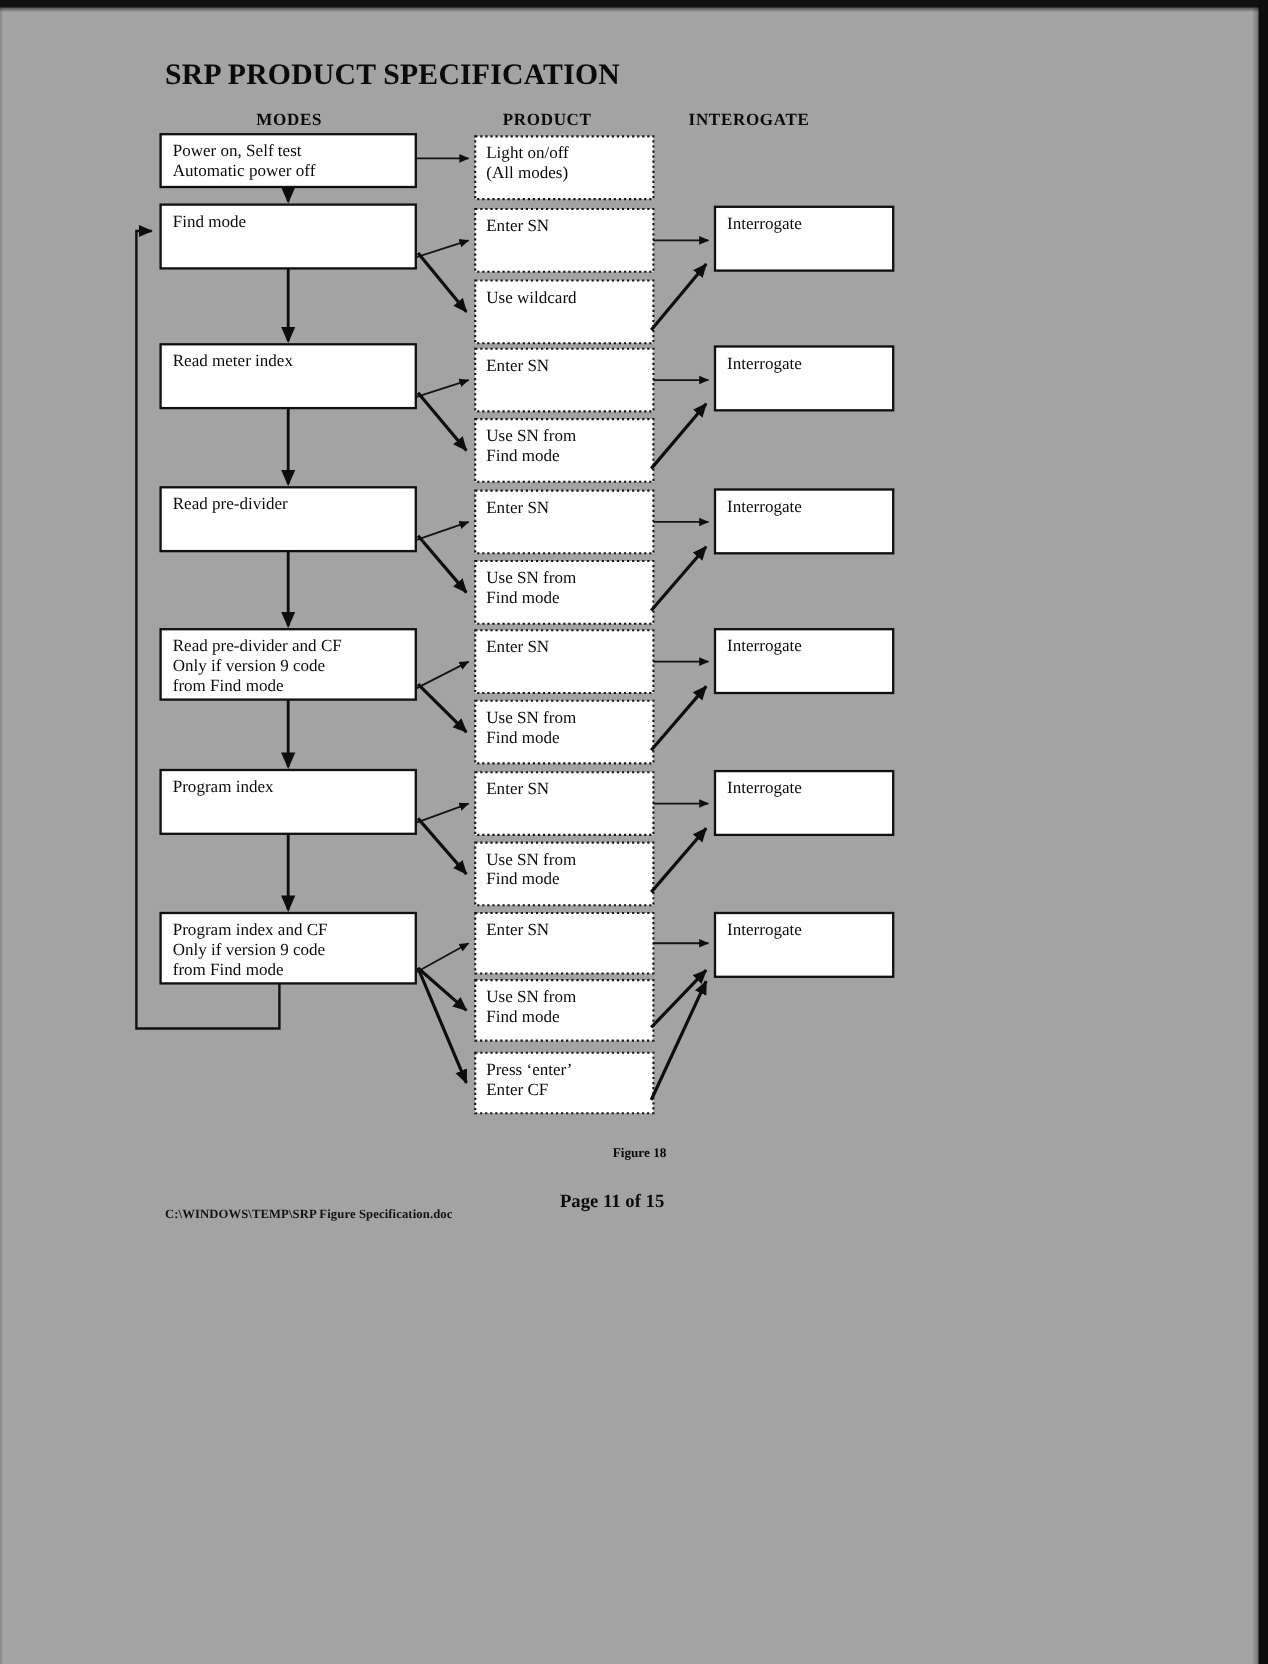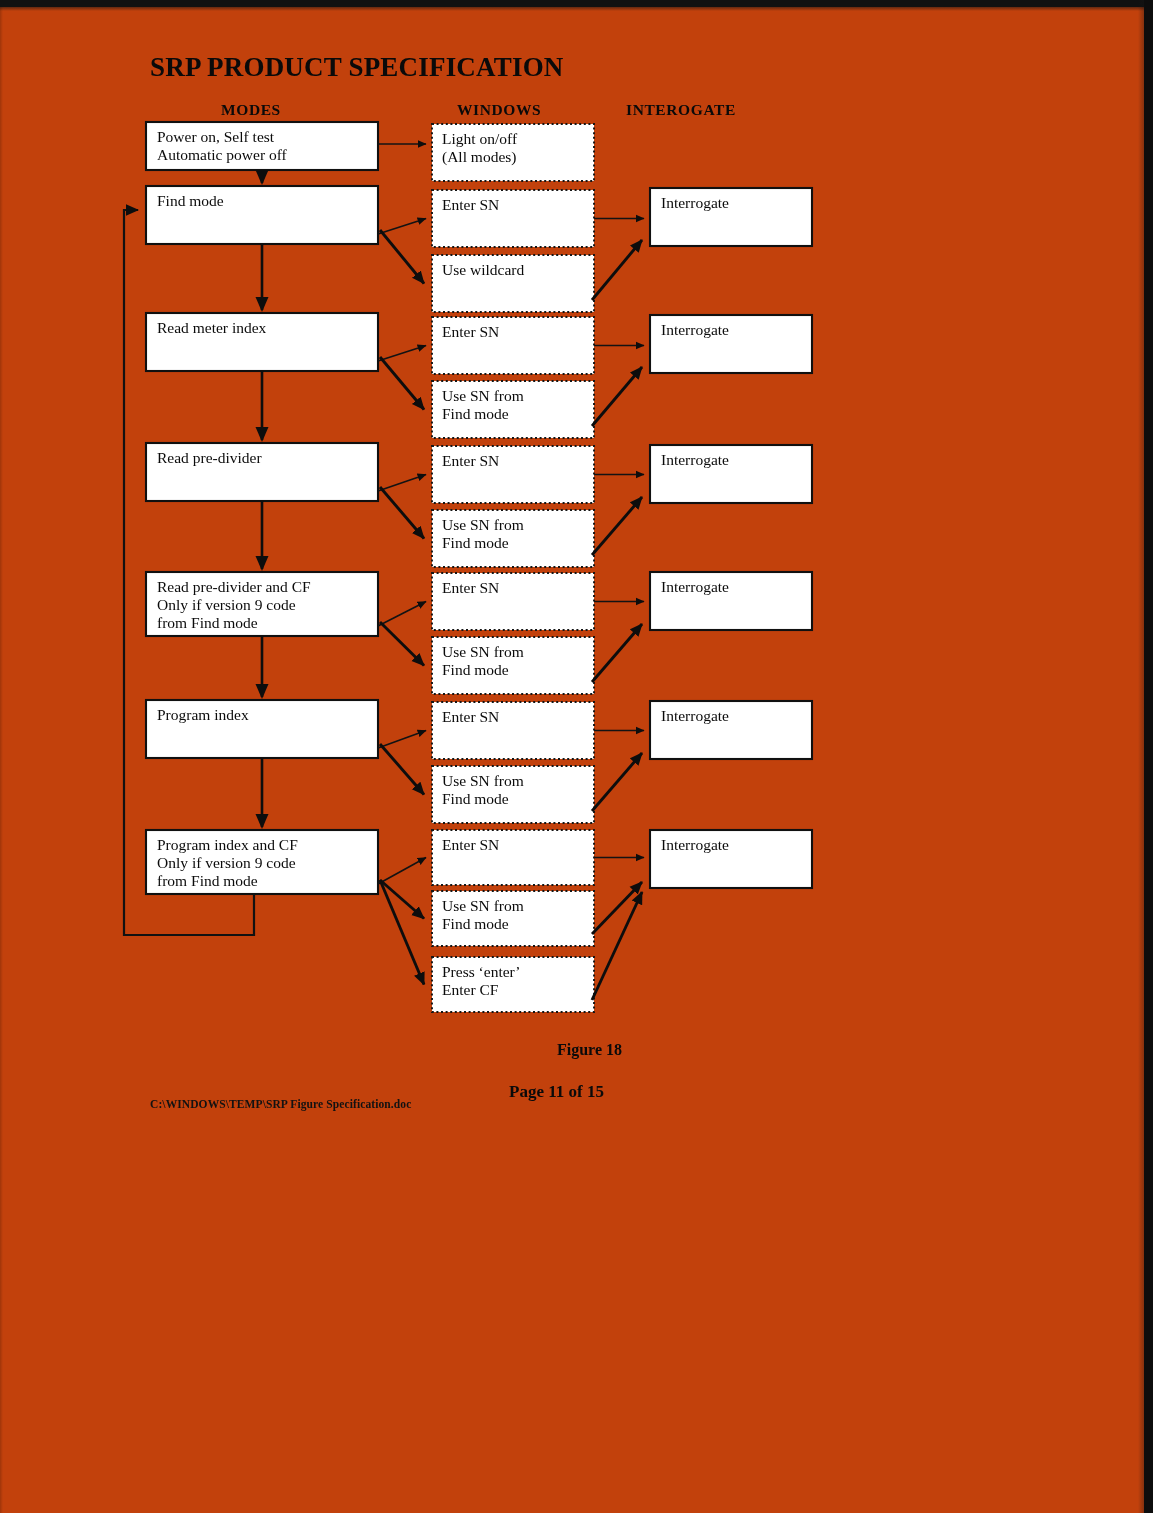--- a/index.html
+++ b/index.html
@@ -10,21 +10,21 @@
   body {
     width: 1153px;
     height: 1513px;
     position: relative;
     font-family: "Liberation Serif", "DejaVu Serif", serif;
     overflow: hidden;
   }
   #page {
     position: absolute;
     inset: 0;
-    background: #c2410c;
+    background: #a3a3a3;
   }
   
   .scan-top-band {
     position: absolute;
     top: 0; left: 0;
     width: 1153px; height: 7px;
     background: #111111;
   }
   .scan-top-fade {
     position: absolute;
@@ -63,21 +63,21 @@
   }
 
   .col-head {
     position: absolute;
     font-size: 15.5px;
     font-weight: bold;
     color: #0a0a0a;
     letter-spacing: 0.6px;
     white-space: nowrap;
   }
-  #head-modes    { left: 221px; top: 101px; }
+  #head-modes    { left: 233px; top: 101px; }
   #head-actions  { left: 457px; top: 101px; }
   #head-interog  { left: 626px; top: 101px; }
 
   svg#flow {
     position: absolute;
     left: 0; top: 0;
     width: 1153px;
     height: 1513px;
   }
 
@@ -121,21 +121,21 @@
     stroke: #111111;
     stroke-width: 2.2;
     fill: none;
   }
   .arrow-solid { fill: #0d0d0d; stroke: none; }
 
   .figure-caption {
     position: absolute;
     left: 557px;
     top: 1041px;
-    font-size: 16px;
+    font-size: 12px;
     font-weight: bold;
     color: #0a0a0a;
     white-space: nowrap;
   }
   .page-number {
     position: absolute;
     left: 509px;
     top: 1082px;
     font-size: 17px;
     font-weight: bold;
@@ -160,21 +160,21 @@
 
   <div class="scan-left-edge"></div>
   <div class="scan-top-band"></div>
   <div class="scan-top-fade"></div>
   <div class="scan-right-soft"></div>
   <div class="scan-right-band"></div>
 
   <div class="doc-title">SRP PRODUCT SPECIFICATION</div>
 
   <div class="col-head" id="head-modes">MODES</div>
-  <div class="col-head" id="head-actions">WINDOWS</div>
+  <div class="col-head" id="head-actions">PRODUCT</div>
   <div class="col-head" id="head-interog">INTEROGATE</div>
 
   <svg id="flow" viewBox="0 0 1153 1513">
     <defs>
       <marker id="arrowThin" markerWidth="9" markerHeight="9" refX="8.4" refY="4.5" orient="auto" markerUnits="userSpaceOnUse">
         <path d="M0,0.6 L9,4.5 L0,8.4 z" class="arrow-solid"></path>
       </marker>
       <marker id="arrowThick" markerWidth="13" markerHeight="13" refX="12" refY="6.5" orient="auto" markerUnits="userSpaceOnUse">
         <path d="M0,0.8 L13,6.5 L0,12.2 z" class="arrow-solid"></path>
       </marker>

